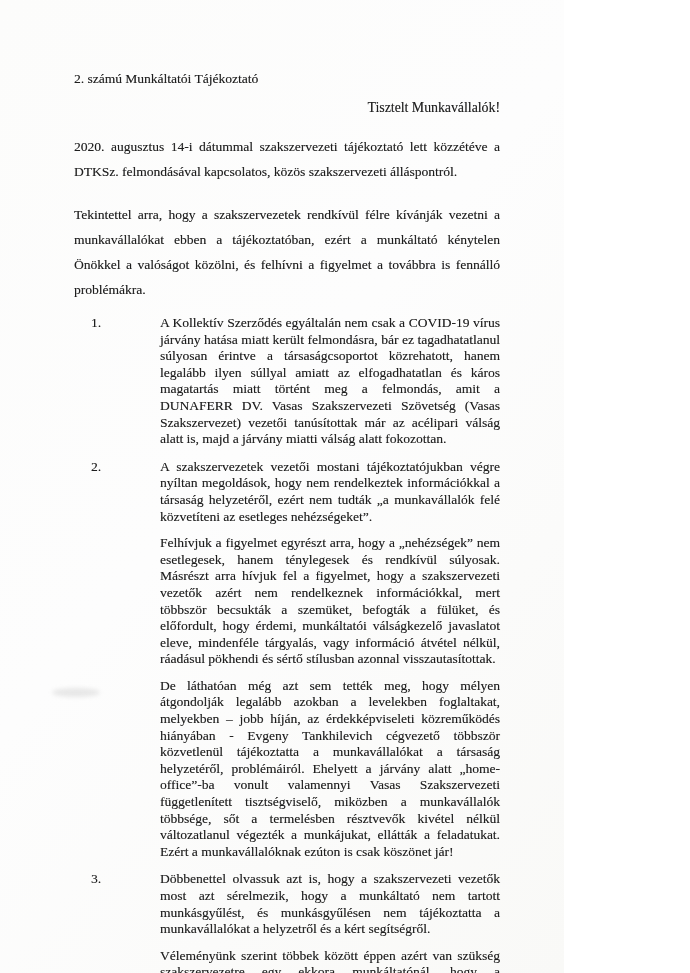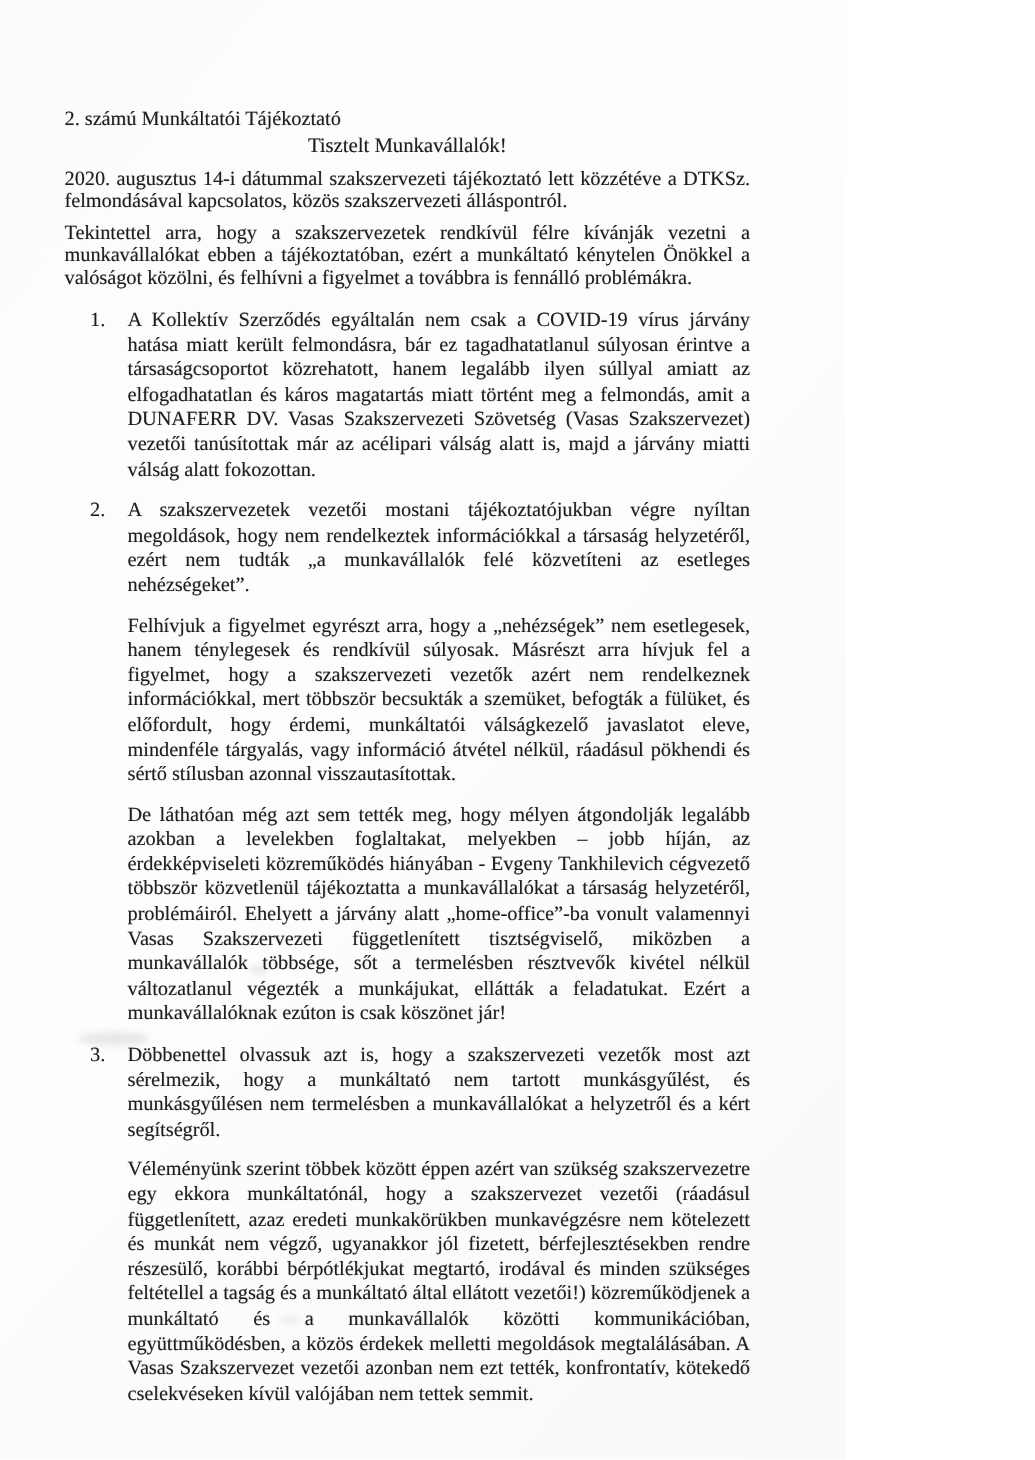--- a/index.html
+++ b/index.html
@@ -8,57 +8,58 @@
     font-family: "Liberation Serif", "DejaVu Serif", serif;
     background: #ffffff;
   }
   .page {
     position: relative;
     width: 564px;
     height: 973px;
     overflow: hidden;
     background: linear-gradient(130deg, #fcfcfb 0%, #fdfdfd 45%, #f9f9f7 100%);
     color: #1e1e1e;
-    padding: 71px 64px 0 43px;
+    padding: 71px 64px 0 74px;
     text-shadow: 0.2px 0.2px 0.5px rgba(40,40,40,0.45);
   }
   .doc-number {
     font-size: 13.5px;
     line-height: 16.5px;
   }
   .salutation {
-    text-align: center;
+    text-align: right;
     font-size: 13.8px;
     line-height: 16.5px;
-    margin-top: 1px;
+    margin-top: 12px;
   }
   .para {
     font-size: 13.5px;
-    line-height: 15px;
+    line-height: 25px;
     text-align: justify;
-    margin-top: 6px;
+    margin-top: 18px;
   }
   .list { margin-top: 13px; }
   .list-item {
     display: flex;
     margin-top: 11px;
   }
   .list-item .num {
     flex: none;
     width: 25px;
     margin-left: 17px;
     font-size: 13.5px;
     line-height: 16.6px;
   }
   .item-body { flex: 1; }
   .item-body p {
     font-size: 13.5px;
     line-height: 16.6px;
     text-align: justify;
     margin-top: 10px;
+    margin-left: 44px;
   }
   .item-body p:first-child { margin-top: 0; }
   
   .smudge {
     position: absolute;
     border-radius: 50%;
     filter: blur(2px);
     pointer-events: none;
   }
   .smudge-a { left: 52px; top: 688px; width: 48px; height: 9px; background: rgba(125,125,125,0.16); }
@@ -93,21 +94,21 @@
       <div class="item-body">
         <p>A szakszervezetek vezetői mostani tájékoztatójukban végre nyíltan megoldások, hogy nem rendelkeztek információkkal a társaság helyzetéről, ezért nem tudták „a munkavállalók felé közvetíteni az esetleges nehézségeket”.</p>
         <p>Felhívjuk a figyelmet egyrészt arra, hogy a „nehézségek” nem esetlegesek, hanem ténylegesek és rendkívül súlyosak. Másrészt arra hívjuk fel a figyelmet, hogy a szakszervezeti vezetők azért nem rendelkeznek információkkal, mert többször becsukták a szemüket, befogták a fülüket, és előfordult, hogy érdemi, munkáltatói válságkezelő javaslatot eleve, mindenféle tárgyalás, vagy információ átvétel nélkül, ráadásul pökhendi és sértő stílusban azonnal visszautasítottak.</p>
         <p>De láthatóan még azt sem tették meg, hogy mélyen átgondolják legalább azokban a levelekben foglaltakat, melyekben – jobb híján, az érdekképviseleti közreműködés hiányában - Evgeny Tankhilevich cégvezető többször közvetlenül tájékoztatta a munkavállalókat a társaság helyzetéről, problémáiról. Ehelyett a járvány alatt „home-office”-ba vonult valamennyi Vasas Szakszervezeti függetlenített tisztségviselő, miközben a munkavállalók többsége, sőt a termelésben résztvevők kivétel nélkül változatlanul végezték a munkájukat, ellátták a feladatukat. Ezért a munkavállalóknak ezúton is csak köszönet jár!</p>
       </div>
     </div>
 
     <div class="list-item">
       <span class="num">3.</span>
       <div class="item-body">
-        <p>Döbbenettel olvassuk azt is, hogy a szakszervezeti vezetők most azt sérelmezik, hogy a munkáltató nem tartott munkásgyűlést, és munkásgyűlésen nem termelésben a munkavállalókat a helyzetről és a kért segítségről.</p>
+        <p>Döbbenettel olvassuk azt is, hogy a szakszervezeti vezetők most azt sérelmezik, hogy a munkáltató nem tartott munkásgyűlést, és munkásgyűlésen nem tájékoztatta a munkavállalókat a helyzetről és a kért segítségről.</p>
         <p>Véleményünk szerint többek között éppen azért van szükség szakszervezetre egy ekkora munkáltatónál, hogy a szakszervezet vezetői (ráadásul függetlenített, azaz eredeti munkakörükben munkavégzésre nem kötelezett és munkát nem végző, ugyanakkor jól fizetett, bérfejlesztésekben rendre részesülő, korábbi bérpótlékjukat megtartó, irodával és minden szükséges feltétellel a tagság és a munkáltató által ellátott vezetői!) közreműködjenek a munkáltató és a munkavállalók közötti kommunikációban, együttműködésben, a közös érdekek melletti megoldások megtalálásában. A Vasas Szakszervezet vezetői azonban nem ezt tették, konfrontatív, kötekedő cselekvéseken kívül valójában nem tettek semmit.</p>
       </div>
     </div>
 
   </div>
 
   <div class="smudge smudge-a"></div>
   <div class="smudge smudge-b"></div>
   <div class="smudge smudge-c"></div>
   <div class="smudge smudge-d"></div>

